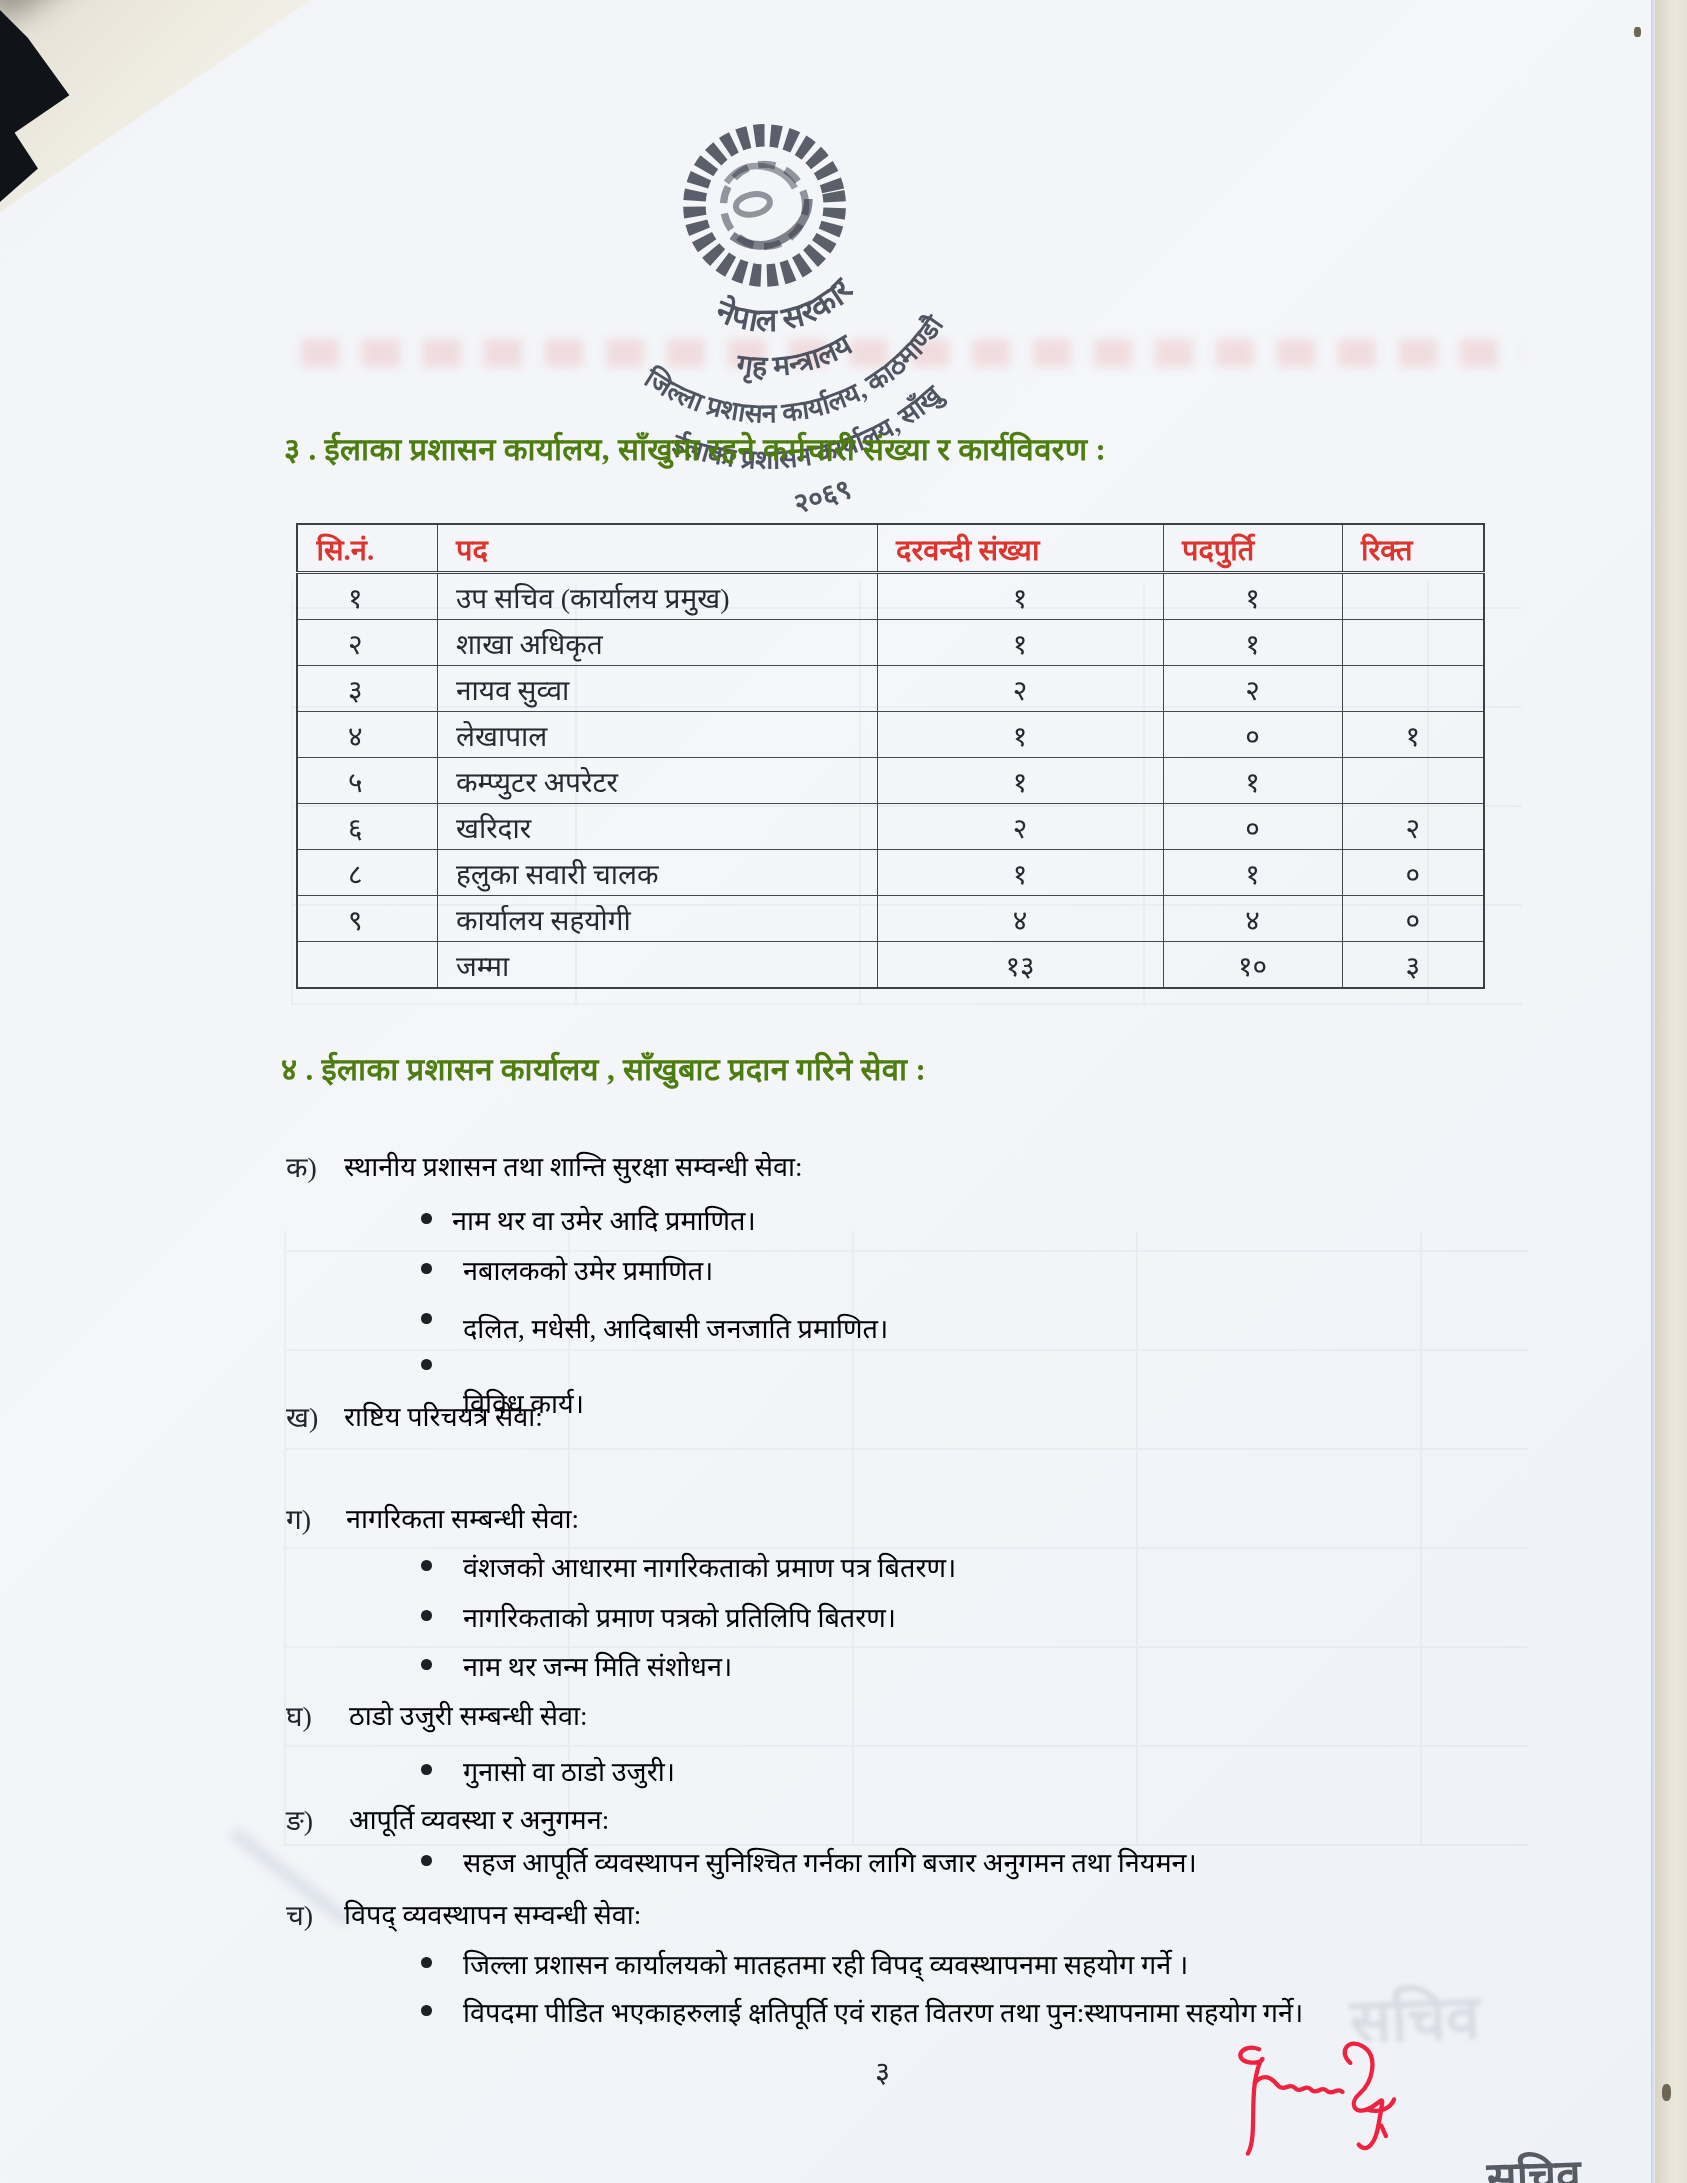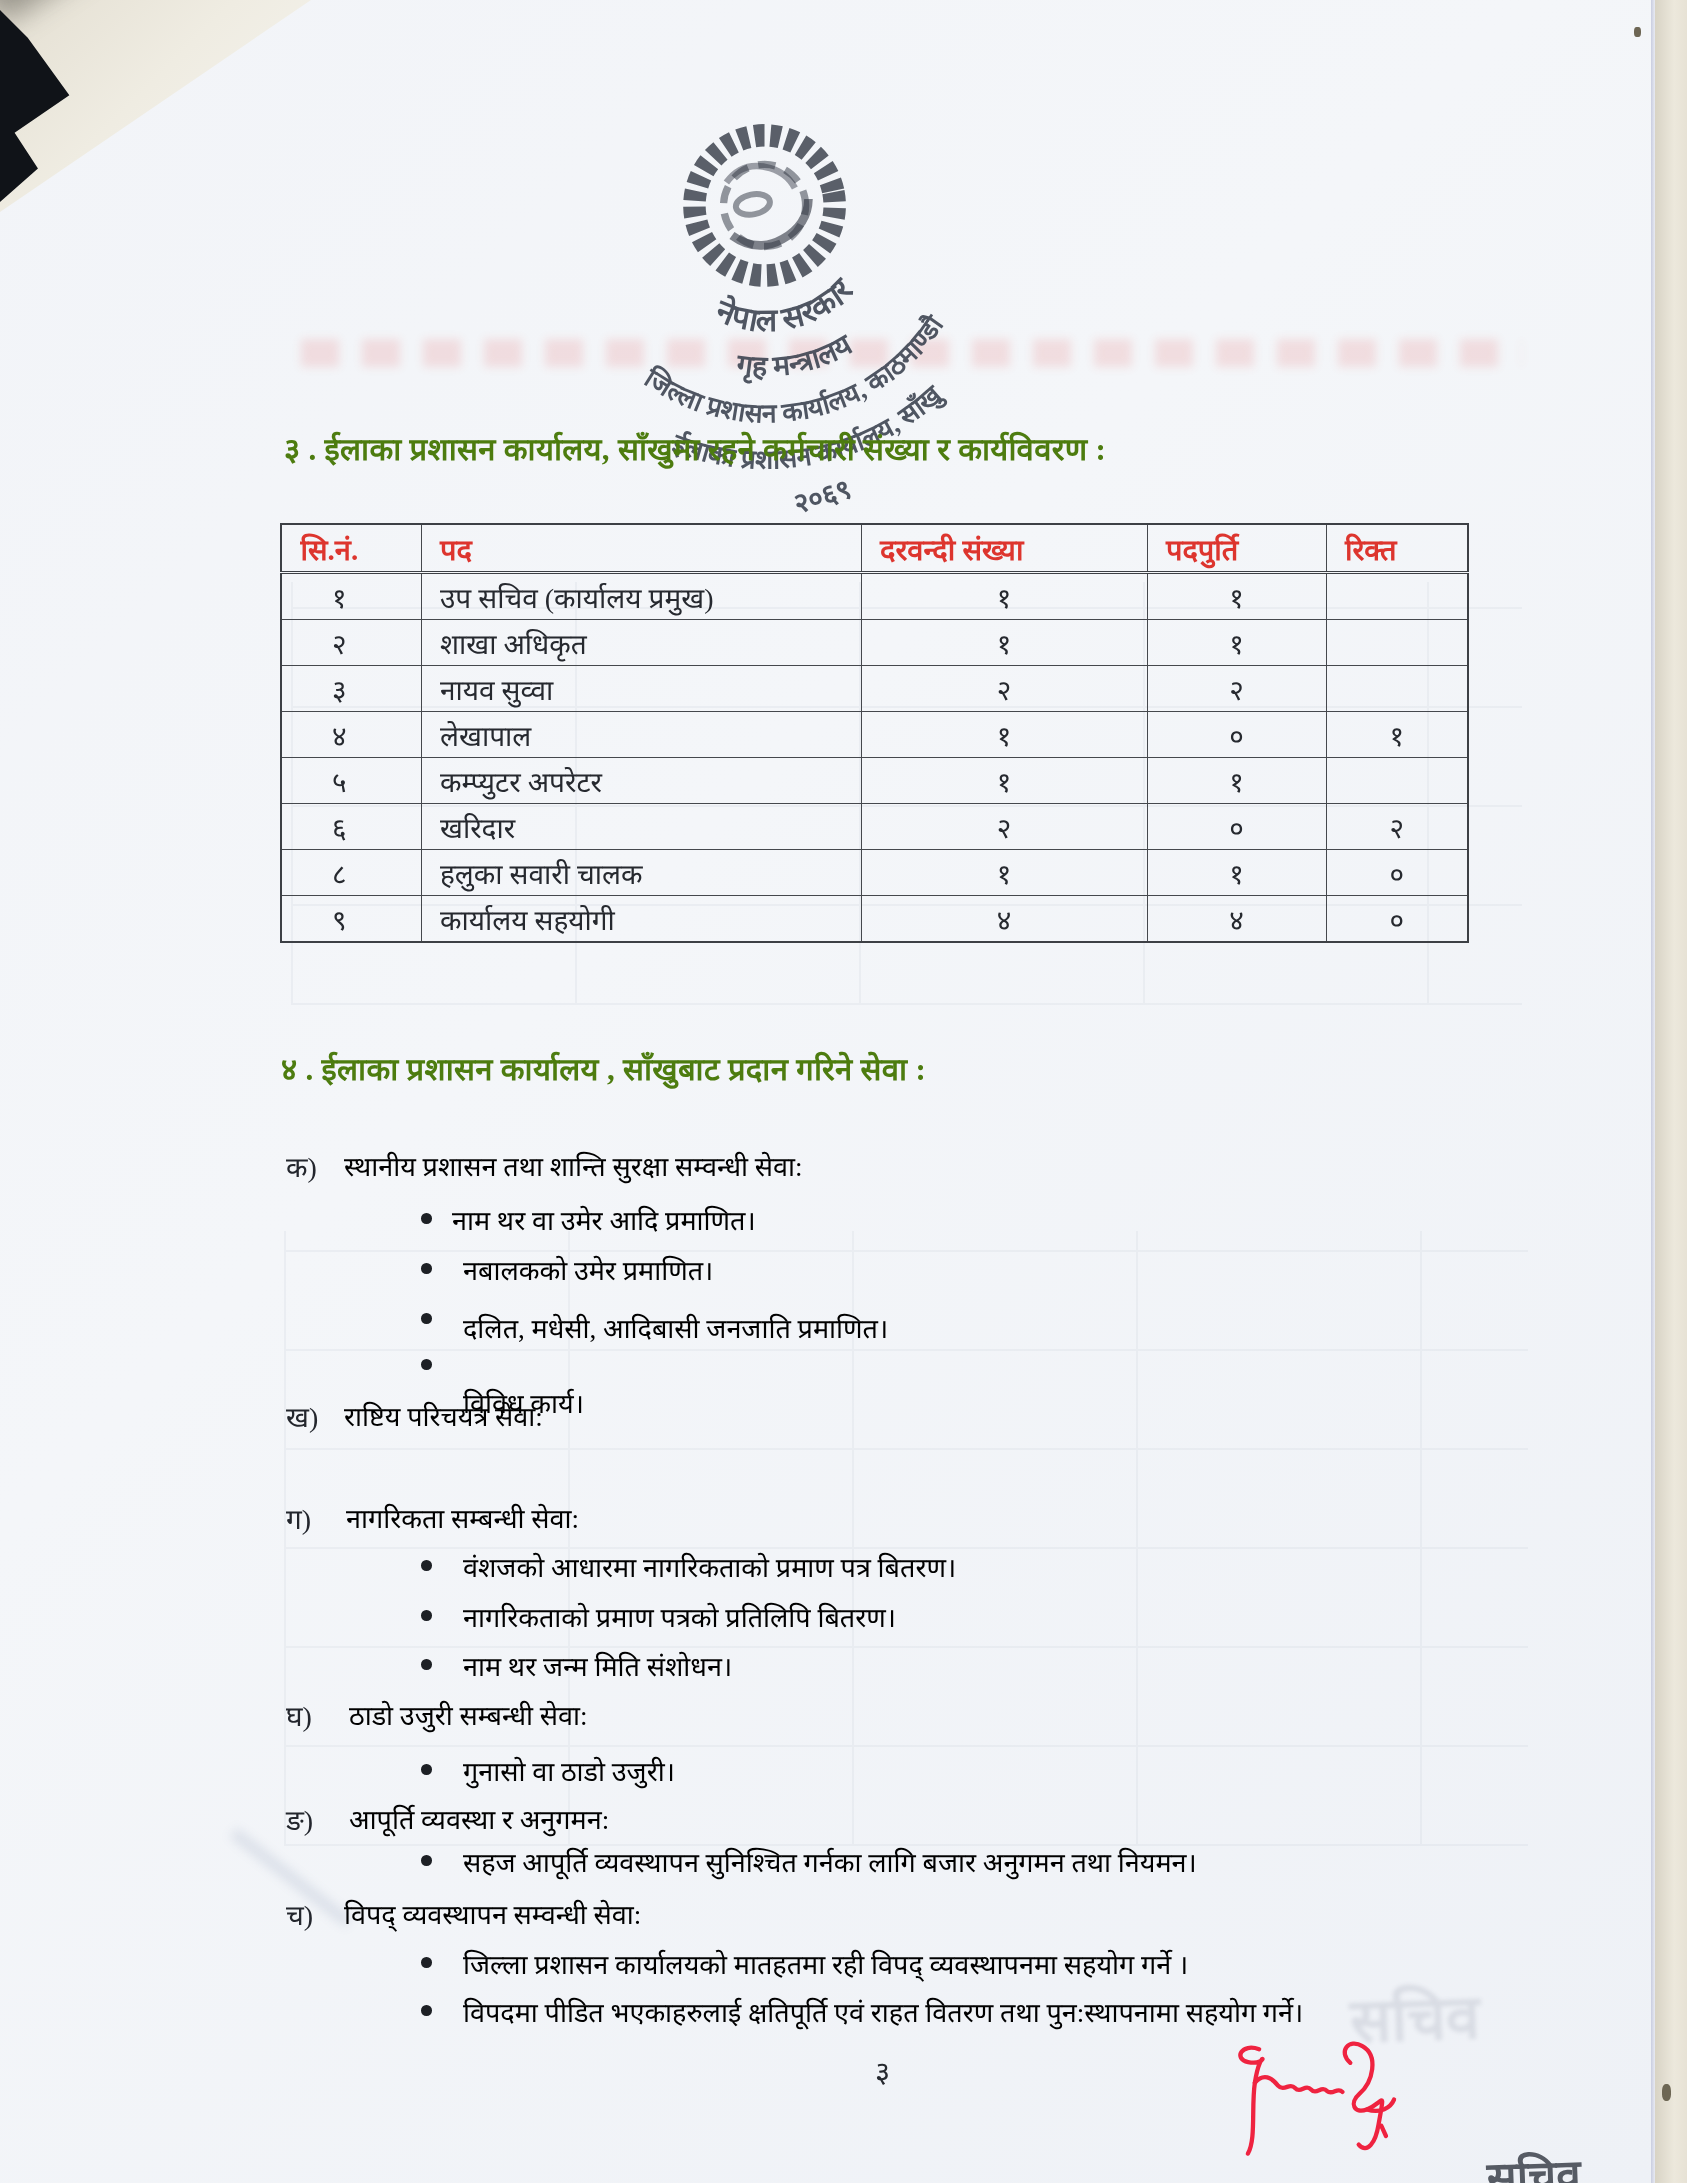--- a/index.html
+++ b/index.html
@@ -38,21 +38,21 @@
     clip-path:polygon(0 0,38% 14%,95% 43%,20% 62%,52% 80%,0 97%);
   }
   
   .red{color:#4d7c0f;}
   .h-red{font-weight:bold;font-size:31px;letter-spacing:0.3px;white-space:nowrap;}
   .body-line{font-size:27px;color:#000000;white-space:nowrap;}
   .group-label{font-size:28px;color:#23262d;}
   .dot{width:10.6px;height:10.6px;border-radius:50%;background:#1d2025;}
   
   table.staff{
-    position:absolute;left:280px;top:523px;width:1188px;
+    position:absolute;left:296px;top:523px;width:1188px;
     border-collapse:collapse;table-layout:fixed;
     border:2.6px solid #3d4045;
   }
   table.staff td,table.staff th{
     border:1.7px solid #45484d;vertical-align:middle;
     font-family:"Liberation Serif","DejaVu Serif",serif;
   }
   table.staff th{
     height:44px;text-align:left;padding-left:18.5px;
     color:#dd352e;font-size:29px;font-weight:bold;
@@ -194,20 +194,27 @@
     <td class="c-num">१</td>
     <td class="c-num">०</td>
   </tr>
   <tr>
     <td class="c-sn">९</td>
     <td class="c-post">कार्यालय सहयोगी</td>
     <td class="c-num">४</td>
     <td class="c-num">४</td>
     <td class="c-num">०</td>
   </tr>
+  <tr>
+    <td class="c-sn"></td>
+    <td class="c-post">जम्मा</td>
+    <td class="c-num">१३</td>
+    <td class="c-num">१०</td>
+    <td class="c-num">३</td>
+  </tr>
 </tbody>
   </table>
 
 <div class="abs h-red red" style="left:281px;top:1047px;">४ . ईलाका प्रशासन कार्यालय ,  साँखुबाट प्रदान गरिने सेवा :</div>
 
 <div class="abs group-label" style="left:286px;top:1147px;">क)</div>
 <div class="abs body-line" style="left:344px;top:1147px;">स्थानीय प्रशासन तथा शान्ति सुरक्षा सम्वन्धी सेवा:</div>
 <div class="abs dot" style="left:421px;top:1213px;"></div>
 <div class="abs body-line" style="left:452px;top:1201px;">नाम थर वा उमेर आदि प्रमाणित।</div>
 <div class="abs dot" style="left:421px;top:1263px;"></div>

